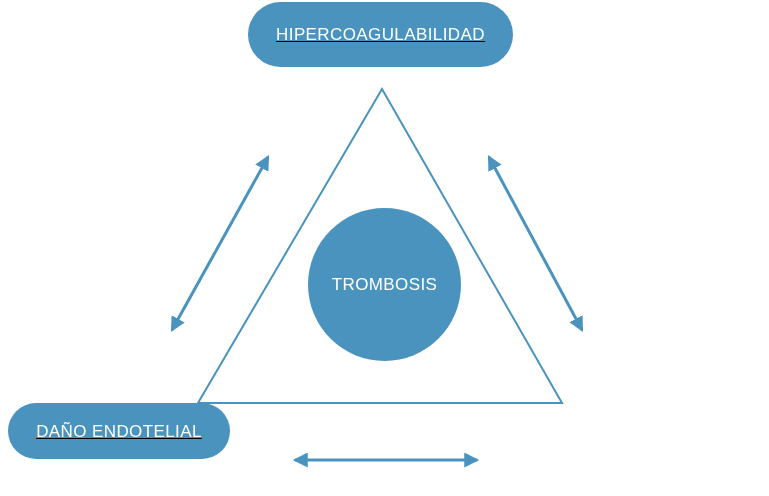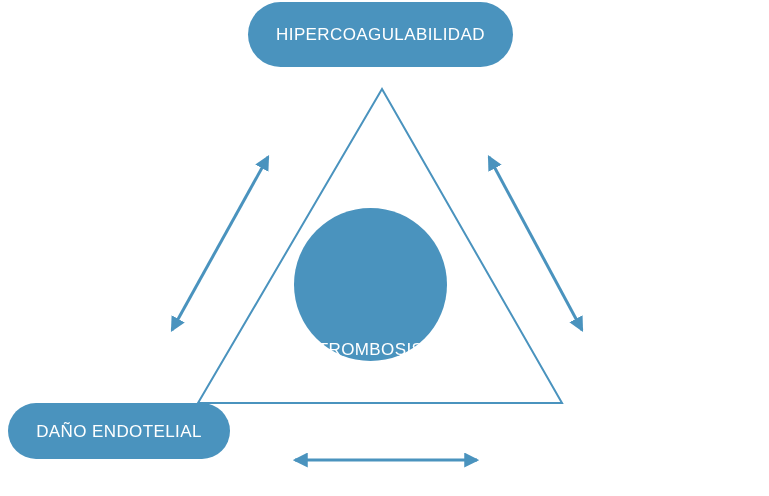--- a/index.html
+++ b/index.html
@@ -30,36 +30,37 @@
   }
   .arrow{
     stroke:var(--primary);
     stroke-width:3;
   }
   .arrowhead{
     fill:var(--primary);
   }
   .circle{
     position:absolute;
-    left:294px;top:208px;
+    left:308px;top:208px;
     width:153px;height:153px;
     border-radius:50%;
     background:var(--primary);
     display:flex;
-    align-items:flex-end;
+    align-items:center;
     justify-content:center;
   }
   .pill{
     position:absolute;
     background:var(--primary);
     display:flex;
     flex-direction:column;
     align-items:center;
     justify-content:center;
     text-align:right;
+    text-decoration:underline;
   }
   .pill-top{
     left:248px;top:2px;
     width:265px;height:65px;
     border-radius:33px;
   }
   .pill-bottom-left{
     left:8px;top:403px;
     width:222px;height:56px;
     border-radius:33px;

